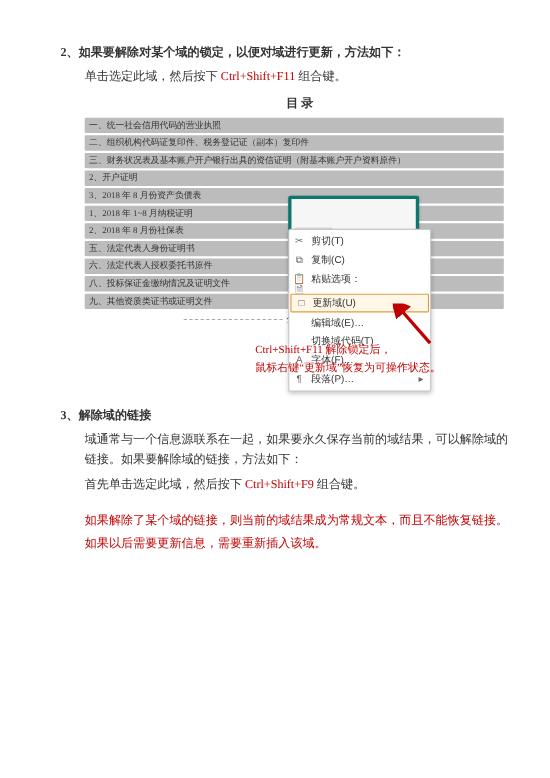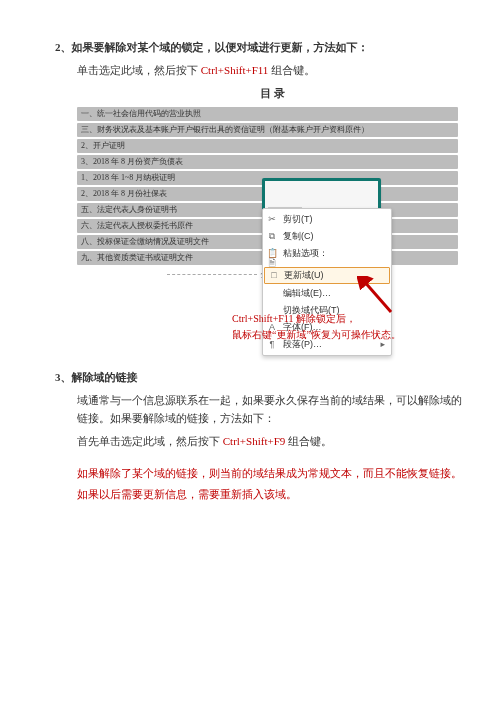--- a/index.html
+++ b/index.html
@@ -178,20 +178,21 @@
   <div class="body-line">
     <span>单击选定此域，然后按下 </span>
     <span class="key">Ctrl+Shift+F11</span>
     <span> 组合键。</span>
   </div>
 
   <div class="shot">
     <div class="toc-title">目  录</div>
     <div class="toc-list">
       <div class="toc-item">一、统一社会信用代码的营业执照</div>
+      <div class="toc-item">二、组织机构代码证复印件、税务登记证（副本）复印件</div>
       <div class="toc-item">三、财务状况表及基本账户开户银行出具的资信证明（附基本账户开户资料原件）</div>
       <div class="toc-item">2、开户证明</div>
       <div class="toc-item">3、2018 年 8 月份资产负债表</div>
       <div class="toc-item">1、2018 年 1~8 月纳税证明</div>
       <div class="toc-item">2、2018 年 8 月份社保表</div>
       <div class="toc-item">五、法定代表人身份证明书</div>
       <div class="toc-item">六、法定代表人授权委托书原件</div>
       <div class="toc-item">八、投标保证金缴纳情况及证明文件</div>
       <div class="toc-item">九、其他资质类证书或证明文件</div>
     </div>

